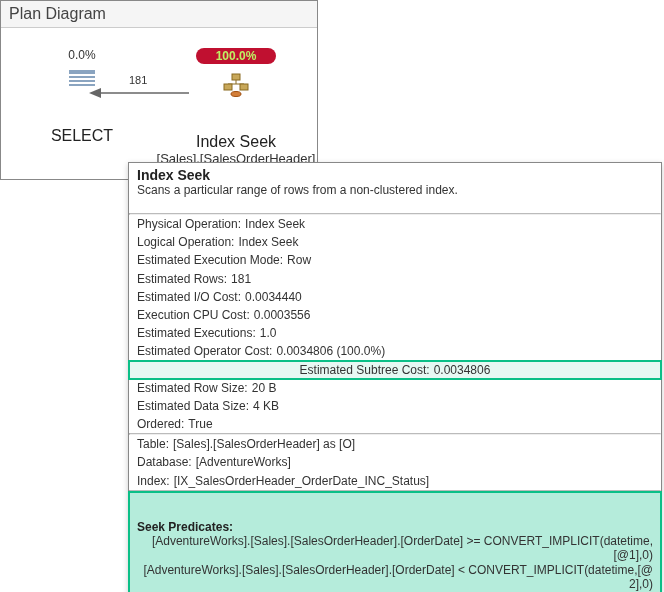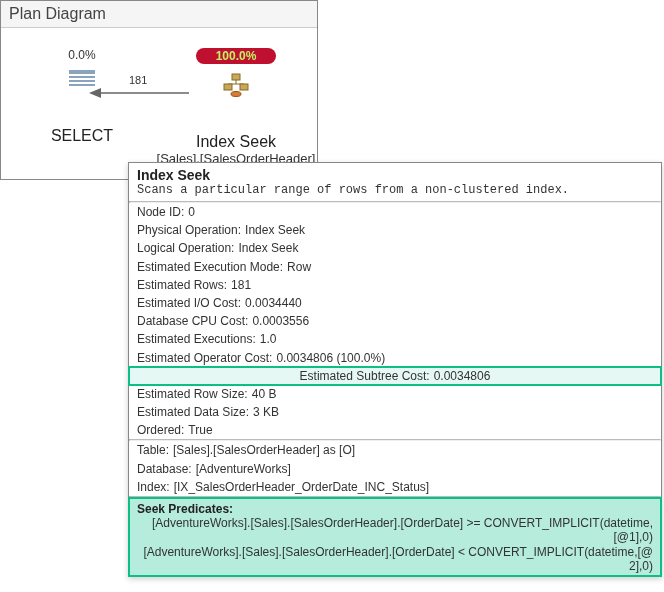--- a/index.html
+++ b/index.html
@@ -81,36 +81,36 @@
     box-shadow: 0 2px 6px rgba(0,0,0,0.2);
     font-size: 12px;
   }
   .tt-title {
     font-weight: 700;
     padding: 4px 8px 0;
     font-size: 14px;
     color: #222;
   }
   .tt-desc {
-    padding: 0 8px 4px;
-    color: #333;
-    font-family: Liberation Mono, monospace;
+    padding: 0 8px 16px;
+    color: #333;
   }
   .tt-sep { border-top: 1px solid #bbb; margin: 0; }
   .tt-row {
     padding: 1px 8px;
     color: #333;
     line-height: 1.35;
   }
   .tt-row .k { color: #333; }
   .tt-row .v { color: #333; margin-left: 4px; }
   .tt-section-title {
     font-weight: 700;
     padding: 2px 8px 0;
     color: #222;
+    margin-top: 24px;
   }
   .tt-section-line {
     padding: 0 8px 1px;
     color: #333;
     word-break: break-all;
     text-align: right;
   }
   .hl-green {
     outline: 2px solid #0bbf87;
     outline-offset: -1px;
@@ -170,38 +170,37 @@
     </div>
   </div>
 </div>
 
 <div class="tooltip">
   <div class="tt-title">Index Seek</div>
   <div class="tt-desc">Scans a particular range of rows from a non-clustered index.</div>
   <hr class="tt-sep">
 
   <div id="rows1">
-      <div class="tt-row"><span class="k">Node ID:</span><span class="v">0</span></div>
       <div class="tt-row"><span class="k">Physical Operation:</span><span class="v">Index Seek</span></div>
       <div class="tt-row"><span class="k">Logical Operation:</span><span class="v">Index Seek</span></div>
       <div class="tt-row"><span class="k">Estimated Execution Mode:</span><span class="v">Row</span></div>
       <div class="tt-row"><span class="k">Estimated Rows:</span><span class="v">181</span></div>
       <div class="tt-row"><span class="k">Estimated I/O Cost:</span><span class="v">0.0034440</span></div>
-      <div class="tt-row"><span class="k">Database CPU Cost:</span><span class="v">0.0003556</span></div>
+      <div class="tt-row"><span class="k">Execution CPU Cost:</span><span class="v">0.0003556</span></div>
       <div class="tt-row"><span class="k">Estimated Executions:</span><span class="v">1.0</span></div>
       <div class="tt-row"><span class="k">Estimated Operator Cost:</span><span class="v">0.0034806 (100.0%)</span></div>
     </div>
 
   <div class="tt-row hl-green">
     <span class="k">Estimated Subtree Cost:</span><span class="v">0.0034806</span>
   </div>
 
   <div id="rows2">
-      <div class="tt-row"><span class="k">Estimated Row Size:</span><span class="v">40 B</span></div>
-      <div class="tt-row"><span class="k">Estimated Data Size:</span><span class="v">3 KB</span></div>
+      <div class="tt-row"><span class="k">Estimated Row Size:</span><span class="v">20 B</span></div>
+      <div class="tt-row"><span class="k">Estimated Data Size:</span><span class="v">4 KB</span></div>
       <div class="tt-row"><span class="k">Ordered:</span><span class="v">True</span></div>
     </div>
   <hr class="tt-sep">
   <div id="rows3">
       <div class="tt-row"><span class="k">Table:</span><span class="v">[Sales].[SalesOrderHeader] as [O]</span></div>
       <div class="tt-row"><span class="k">Database:</span><span class="v">[AdventureWorks]</span></div>
       <div class="tt-row"><span class="k">Index:</span><span class="v">[IX_SalesOrderHeader_OrderDate_INC_Status]</span></div>
     </div>
   <hr class="tt-sep">
 

